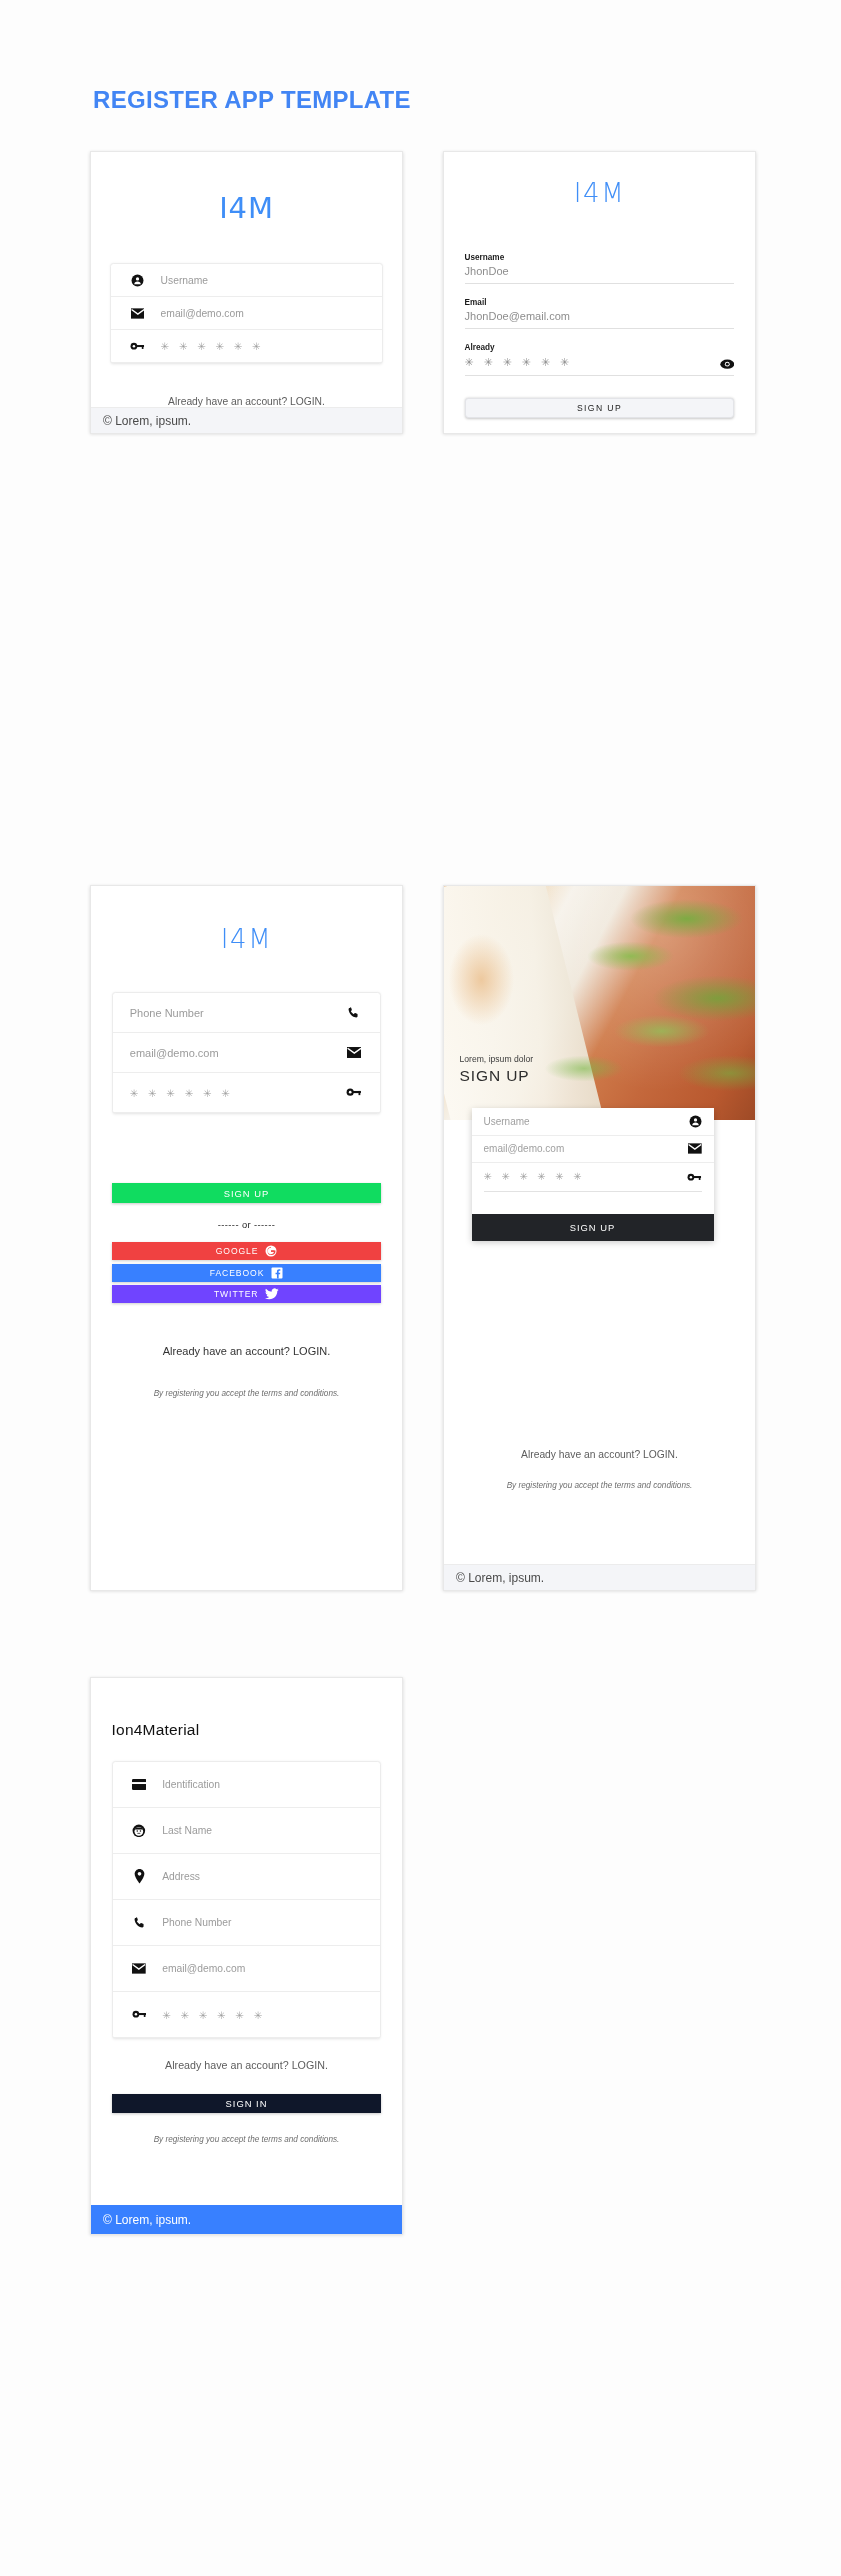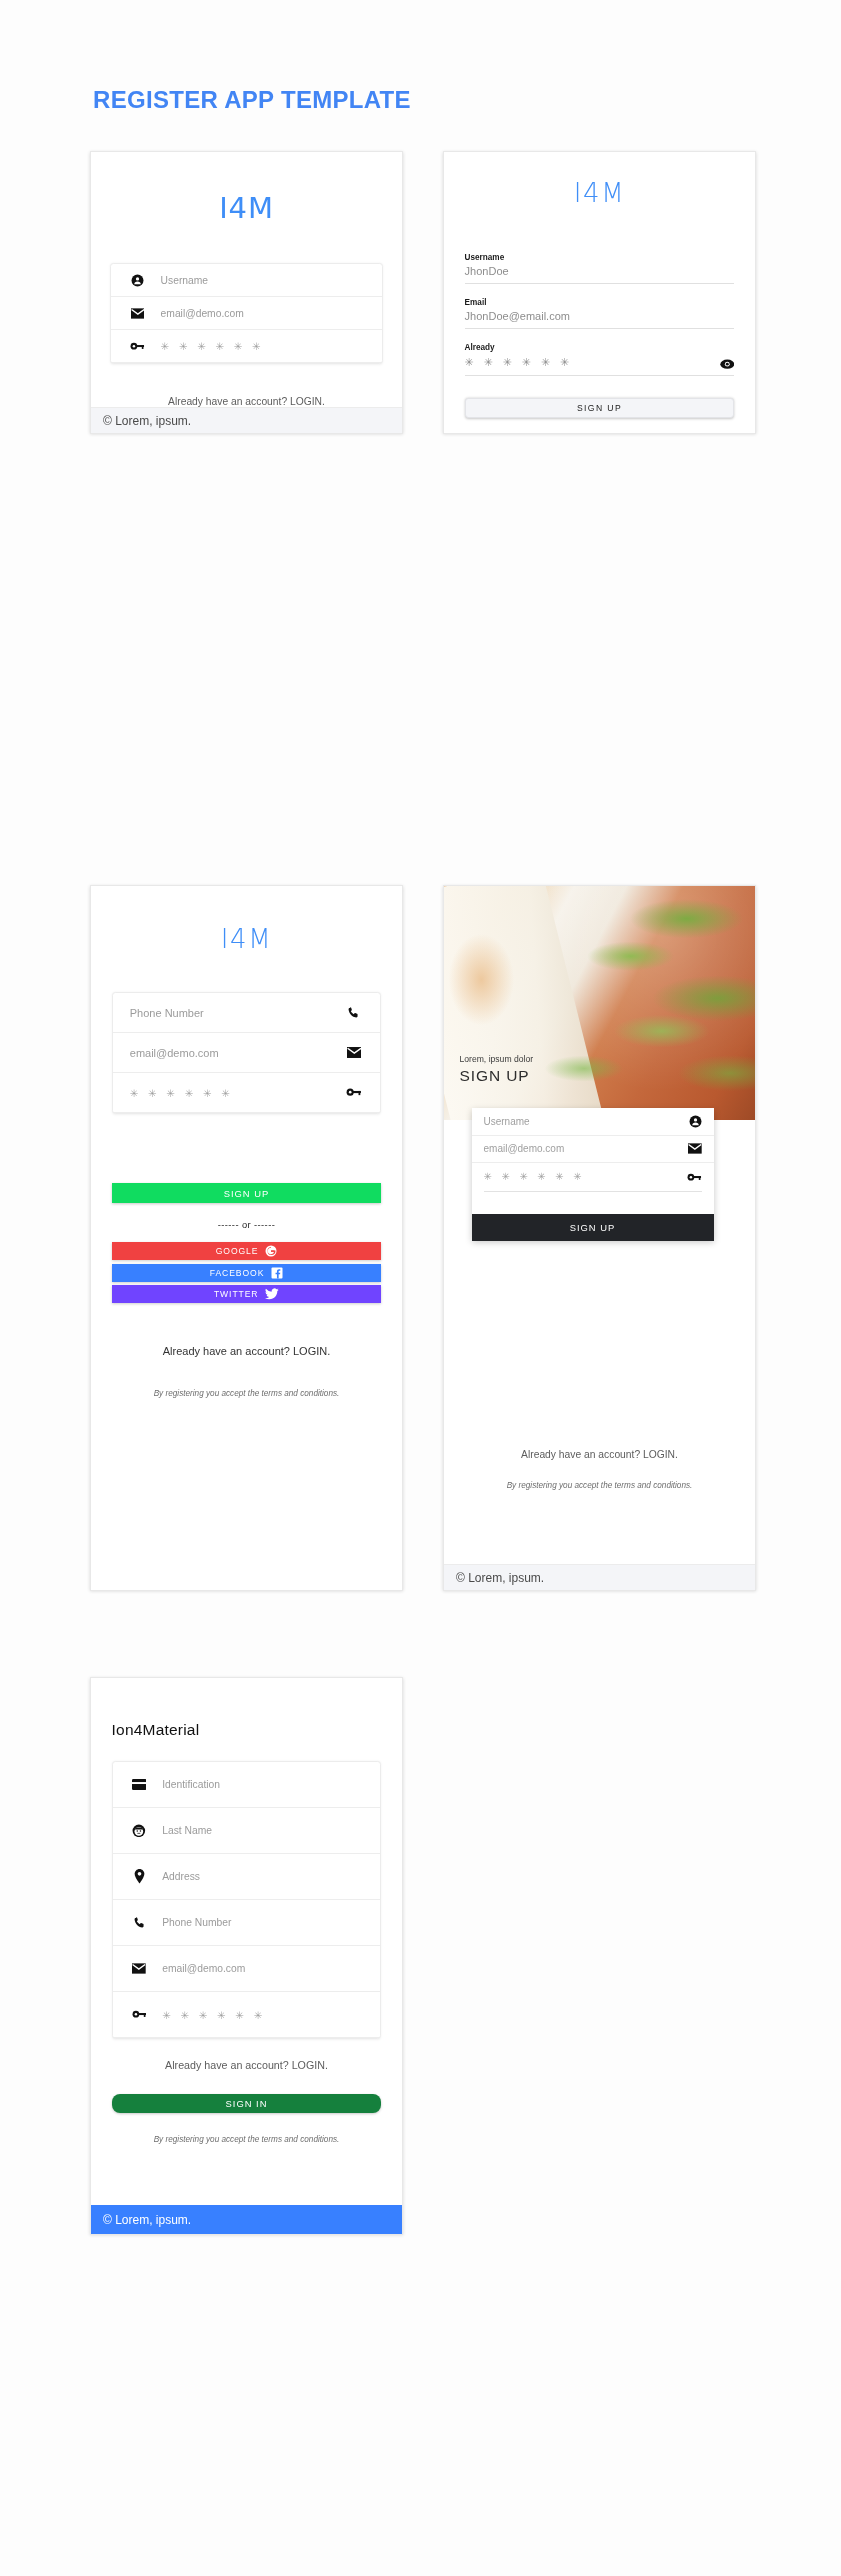--- a/index.html
+++ b/index.html
@@ -82,21 +82,21 @@
 
   .btn {
     display: flex; align-items: center; justify-content: center;
     font-size: 9.4px;
     letter-spacing: 1px;
     color: #ffffff;
     height: 19px;
     box-shadow: 0 0.9px 2.6px rgba(0,0,0,0.22);
     cursor: pointer;
   }
-  .btn-blue   { background: #15803d; border-radius: 8px; }
+  .btn-blue   { background: #0f172a; }
   .btn-green  { background: #10dc60; }
   .btn-dark   { background: #222428; }
   .btn-light  { background: #f4f5f8; color: #1b1b1b; border: 0.9px solid #e3e4e8; border-radius: 3.4px; letter-spacing: 1.4px; font-size: 8.6px; }
   .btn-red    { background: #f04141; }
   .btn-fb     { background: #3880ff; }
   .btn-tw     { background: #7044ff; }
 
   .social {
     display: flex; align-items: center; justify-content: center; gap: 6.9px;
     height: 18px; color: #fff; font-size: 8.6px; letter-spacing: 0.9px;

